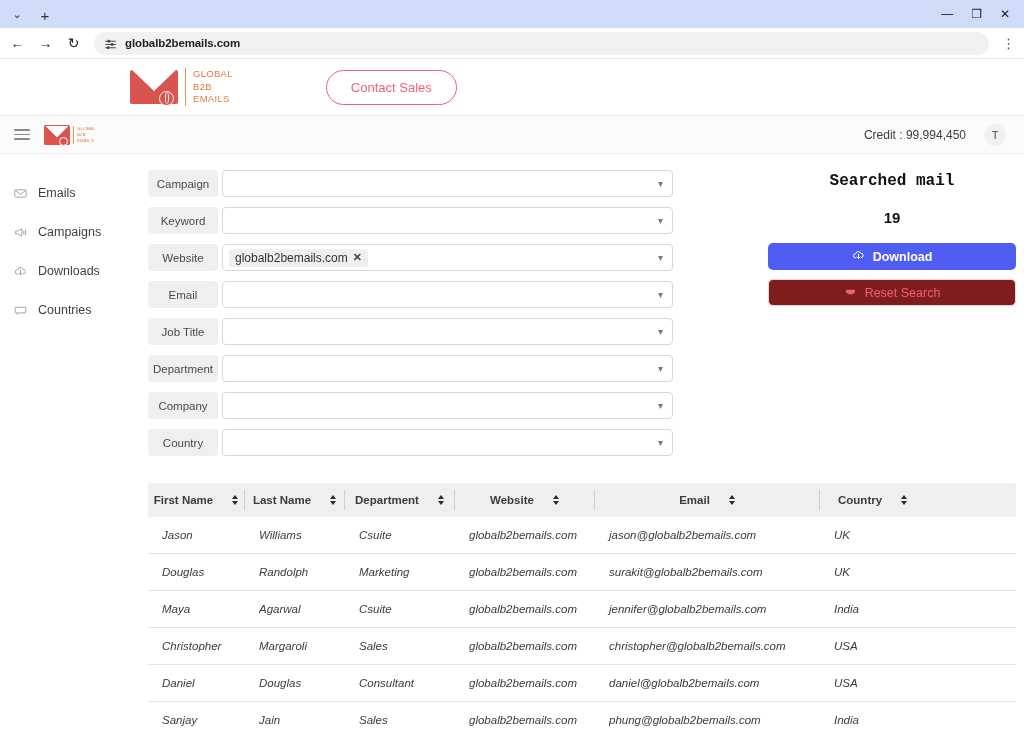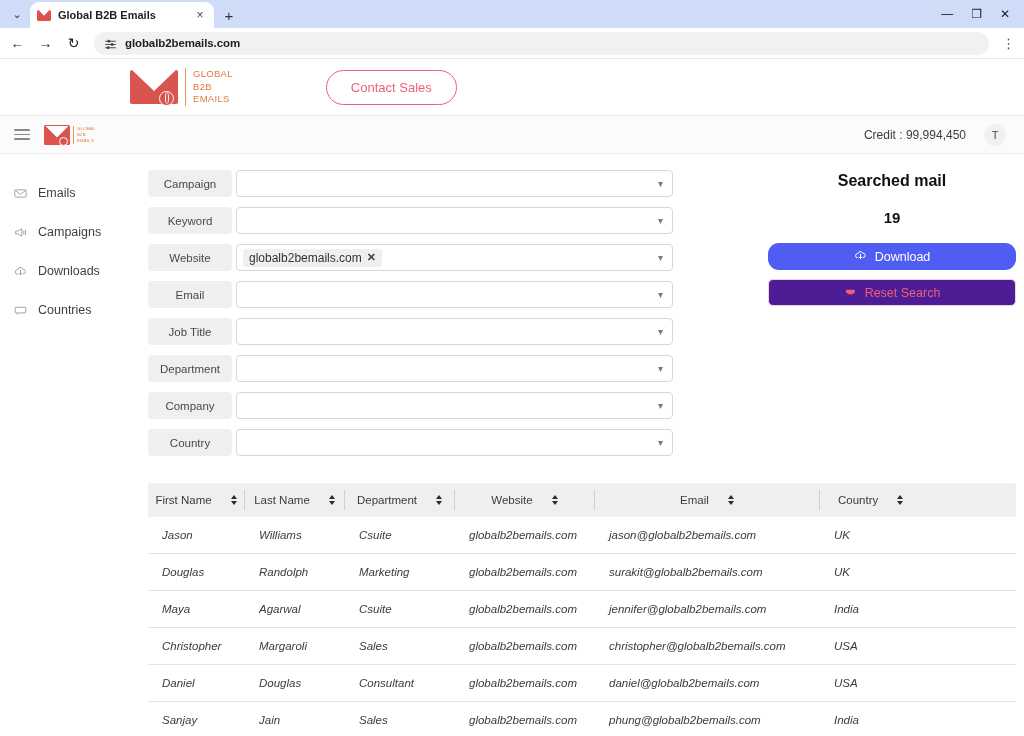--- a/index.html
+++ b/index.html
@@ -271,21 +271,21 @@
 
   .search-area { display: flex; gap: 0; }
   .filters { width: 525px; flex: 0 0 auto; }
   .filter-row {
     display: flex;
     align-items: stretch;
     margin-bottom: 10px;
     height: 27px;
   }
   .filter-label {
-    width: 84px;
+    width: 70px;
     flex: 0 0 auto;
     background: #efefef;
     border-radius: 4px;
     display: flex;
     align-items: center;
     justify-content: center;
     font-size: 11.5px;
     color: #494949;
   }
   .filter-field {
@@ -322,48 +322,49 @@
     flex: 1 1 auto;
     padding-left: 95px;
     padding-top: 2px;
   }
   .result-title {
     text-align: center;
     font-size: 16px;
     font-weight: bold;
     color: #111;
     margin-bottom: 19px;
+    font-family: Liberation Mono, monospace;
   }
   .result-count {
     text-align: center;
     font-size: 15px;
     font-weight: bold;
     color: #111;
     margin-bottom: 17px;
   }
   .btn-download {
     display: flex;
     align-items: center;
     justify-content: center;
     gap: 8px;
     height: 27px;
     background: #4f5df3;
     color: #ffffff;
-    border-radius: 11px;
+    border-radius: 5px;
     font-size: 12.5px;
-    font-weight: normal;
+    font-weight: bold;
     margin-bottom: 9px;
   }
   .btn-reset {
     display: flex;
     align-items: center;
     justify-content: center;
     gap: 8px;
     height: 27px;
-    background: #4c1d95;
+    background: #7f1d1d;
     color: #ef5f7c;
     border: 1px solid #f0d3da;
     border-radius: 5px;
     font-size: 12.5px;
   }
 
   
   .table-wrap { margin-top: 17px; }
   .thead {
     background: #efefef;
@@ -374,20 +375,21 @@
   }
   .th {
     font-size: 11.5px;
     color: #3c3c3c;
     display: flex;
     align-items: center;
     justify-content: center;
     gap: 19px;
     height: 20px;
     border-right: 1px solid #cfcfcf;
+    font-weight: bold;
   }
   .th:last-child { border-right: 0; }
   .sort-ico {
     display: inline-flex;
     flex-direction: column;
     gap: 1.5px;
     line-height: 0;
   }
   .sort-ico i {
     width: 0; height: 0;
@@ -417,29 +419,20 @@
   .c3 { width: 110px; }
   .c4 { width: 140px; }
   .c5 { width: 225px; }
   .c6 { width: 196px; }
 </style>
 </head>
 <body>
 
 <div class="browser-tabstrip">
   <div class="tab-list-btn">⌄</div>
-  <div class="tab">
-    <span class="tab-favicon">
-      <span class="env-body"></span>
-        <span class="env-flap"></span>
-        <span class="env-flap-inner"></span>
-    </span>
-    <span class="tab-title">Global B2B Emails</span>
-    <span class="tab-close">×</span>
-  </div>
   <div class="new-tab-btn">+</div>
   <div class="win-controls">
     <span class="win-btn">—</span>
     <span class="win-btn">❐</span>
     <span class="win-btn">✕</span>
   </div>
 </div>
 
 <div class="browser-toolbar">
   <span class="nav-btn">←</span>

